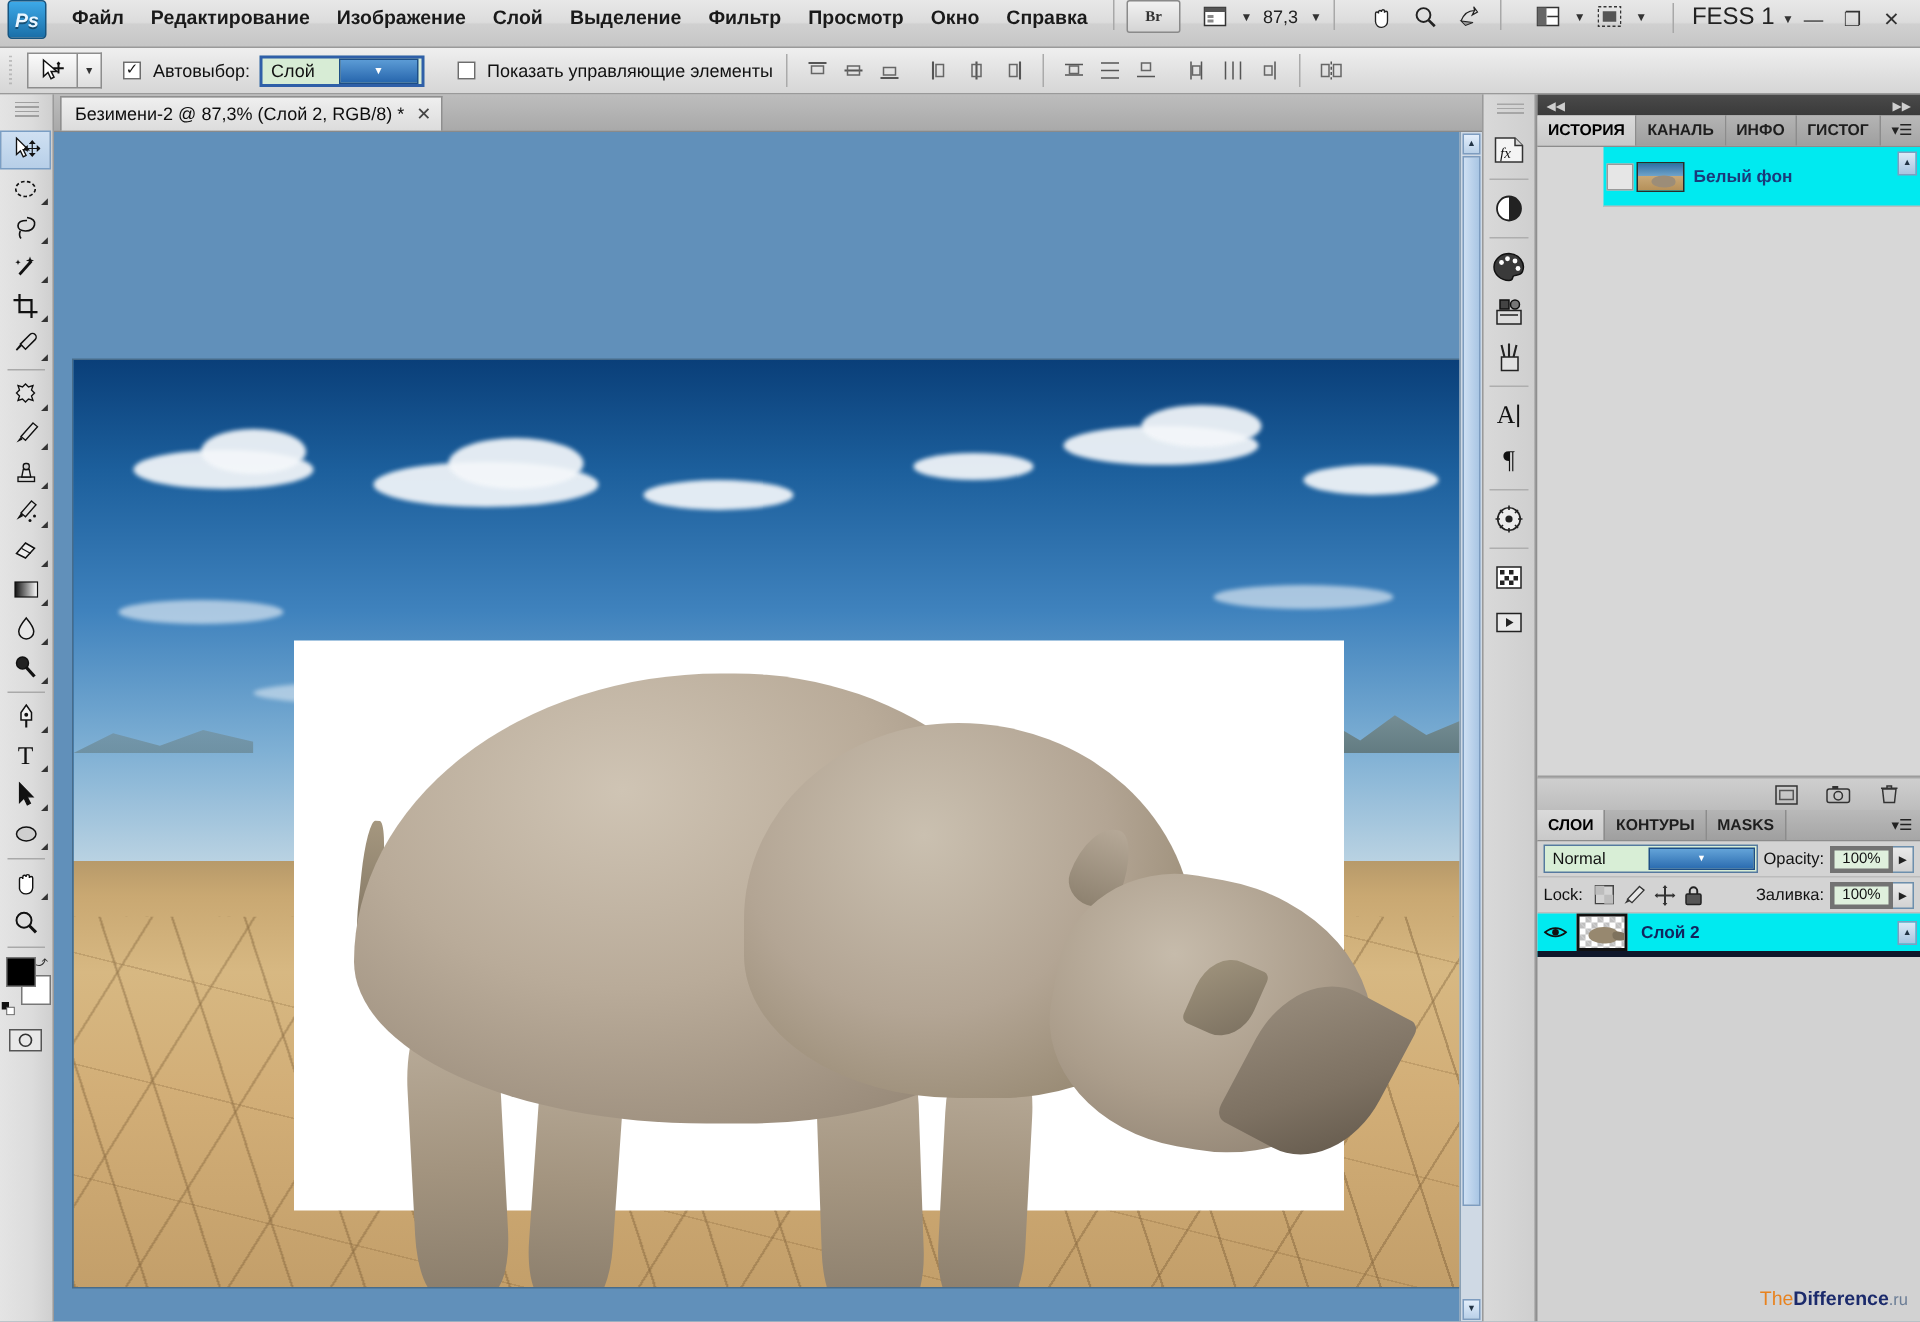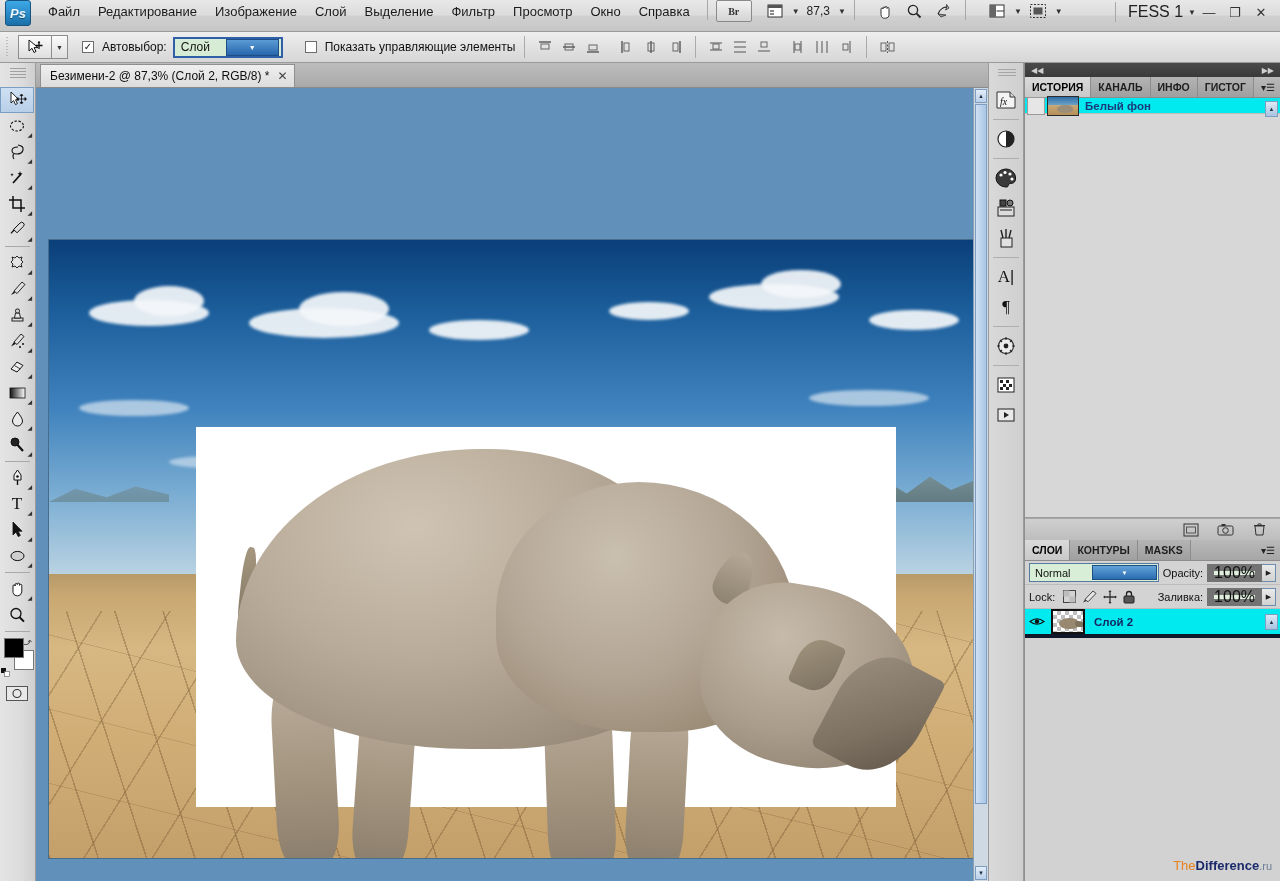--- a/index.html
+++ b/index.html
@@ -19,21 +19,21 @@
   }
   .ps-logo {
     width: 26px; height: 26px; margin-left: 5px; margin-right: 8px;
     background: linear-gradient(to bottom,#3da9e8,#1a6fa8);
     border: 1px solid #17547f; border-radius: 3px;
     color: #eaf6ff; font-size: 13px; font-weight: bold; font-style: italic;
     display: flex; align-items: center; justify-content: center;
     text-shadow: 0 1px 0 rgba(0,0,0,.4);
   }
   .menu-item {
-    padding: 4px 9px; font-size: 13px; color: #1a1a1a; white-space: nowrap; cursor: default;
+    padding: 4px 9px; font-size: 13px; color: #1a1a1a; white-space: nowrap; cursor: default; font-weight: bold;
   }
   .mb-sep { width: 1px; height: 20px; background: #a8a8a8; margin: 0 8px; }
   .br-btn {
     width: 36px; height: 22px; border: 1px solid #8a8a8a; border-radius: 2px;
     background: linear-gradient(to bottom,#f2f2f2,#d4d4d4);
     display: flex; align-items: center; justify-content: center;
     font-size: 10px; font-weight: bold; color: #333; font-family: "Liberation Serif", serif;
   }
   .tb-group { display: flex; align-items: center; gap: 3px; margin-left: 10px; }
   .icon-btn {
@@ -246,22 +246,22 @@
   .ptab {
     display: flex; align-items: center; padding: 0 7px; font-size: 10.5px; font-weight: bold;
     color: #1e1e1e; border-right: 1px solid #8c8c8c;
     background: linear-gradient(to bottom,#b4b4b4,#9f9f9f);
   }
   .ptab.sel { background: linear-gradient(to bottom,#dadada,#c9c9c9); color: #000; }
   .pmenu { margin-left: auto; display: flex; align-items: center; padding: 0 5px; font-size: 10px; color: #222; }
 
   .history-body { height: 420px; background: #d7d7d7; position: relative; border-bottom: 1px solid #9c9c9c; }
   .hrow {
-    height: 16px; display: flex; align-items: center; padding-left: 2px;
-    background: #00eaf0; border-bottom: 1px solid #bdbdbd;
+    height: 40px; display: flex; align-items: center; padding-left: 2px;
+    background: #00eaf0; border-bottom: 1px solid #bdbdbd; margin-left: 44px;
   }
   .hrow .hstub { width: 18px; height: 18px; border: 1px solid #9a9a9a; background: #e6e6e6; margin-right: 2px; }
   .hthumb { width: 32px; height: 20px; border: 1px solid #2b2b2b; overflow: hidden; position: relative; }
   .hrow .hlabel { font-size: 11.5px; font-weight: bold; color: #1a3a7a; margin-left: 6px; }
   .h-scrollbtn { position: absolute; right: 2px; top: 3px; width: 13px; height: 16px;
     background: linear-gradient(to bottom,#dceaf7,#a8c4e0); border: 1px solid #7e9ec0;
     display: flex; align-items: center; justify-content: center; font-size: 6px; color: #234; }
   .hist-foot {
     height: 22px; background: linear-gradient(to bottom,#cfcfcf,#bdbdbd);
     display: flex; align-items: center; justify-content: flex-end; gap: 16px; padding-right: 12px;
@@ -279,22 +279,22 @@
     display: flex; align-items: center;
   }
   .blend-combo span { font-size: 11px; color: #111; padding: 0 5px; flex: 1; }
   .blend-combo .cbtn2 {
     width: 16px; height: 15px; margin-right: 1px;
     background: linear-gradient(to bottom,#63a3d8,#2b6cb0); border: 1px solid #1d4e86;
     color: #fff; font-size: 6px; display: flex; align-items: center; justify-content: center;
   }
   .lbl-sm { font-size: 11px; color: #111; }
   .numfield {
-    height: 18px; min-width: 42px; border: 7px solid #737373; background: #dff0dd;
-    font-size: 16px; color: #111; display: flex; align-items: center; justify-content: center;
+    height: 18px; min-width: 42px; border: 3px solid #737373; background: #dff0dd;
+    font-size: 10px; color: #111; display: flex; align-items: center; justify-content: center;
   }
   .numarrow {
     width: 14px; height: 18px; border: 1px solid #6d8fad; border-left: none;
     background: linear-gradient(to bottom,#eaeaea,#d2d2d2);
     display: flex; align-items: center; justify-content: center; font-size: 7px; color: #222;
   }
   .lockicons { display: flex; align-items: center; gap: 6px; margin-left: 4px; color: #333; }
   .layer-row {
     height: 29px; display: flex; align-items: center; padding-left: 2px; gap: 4px;
     border-bottom: 4px solid #0f172a; background: #d6d6d6;

